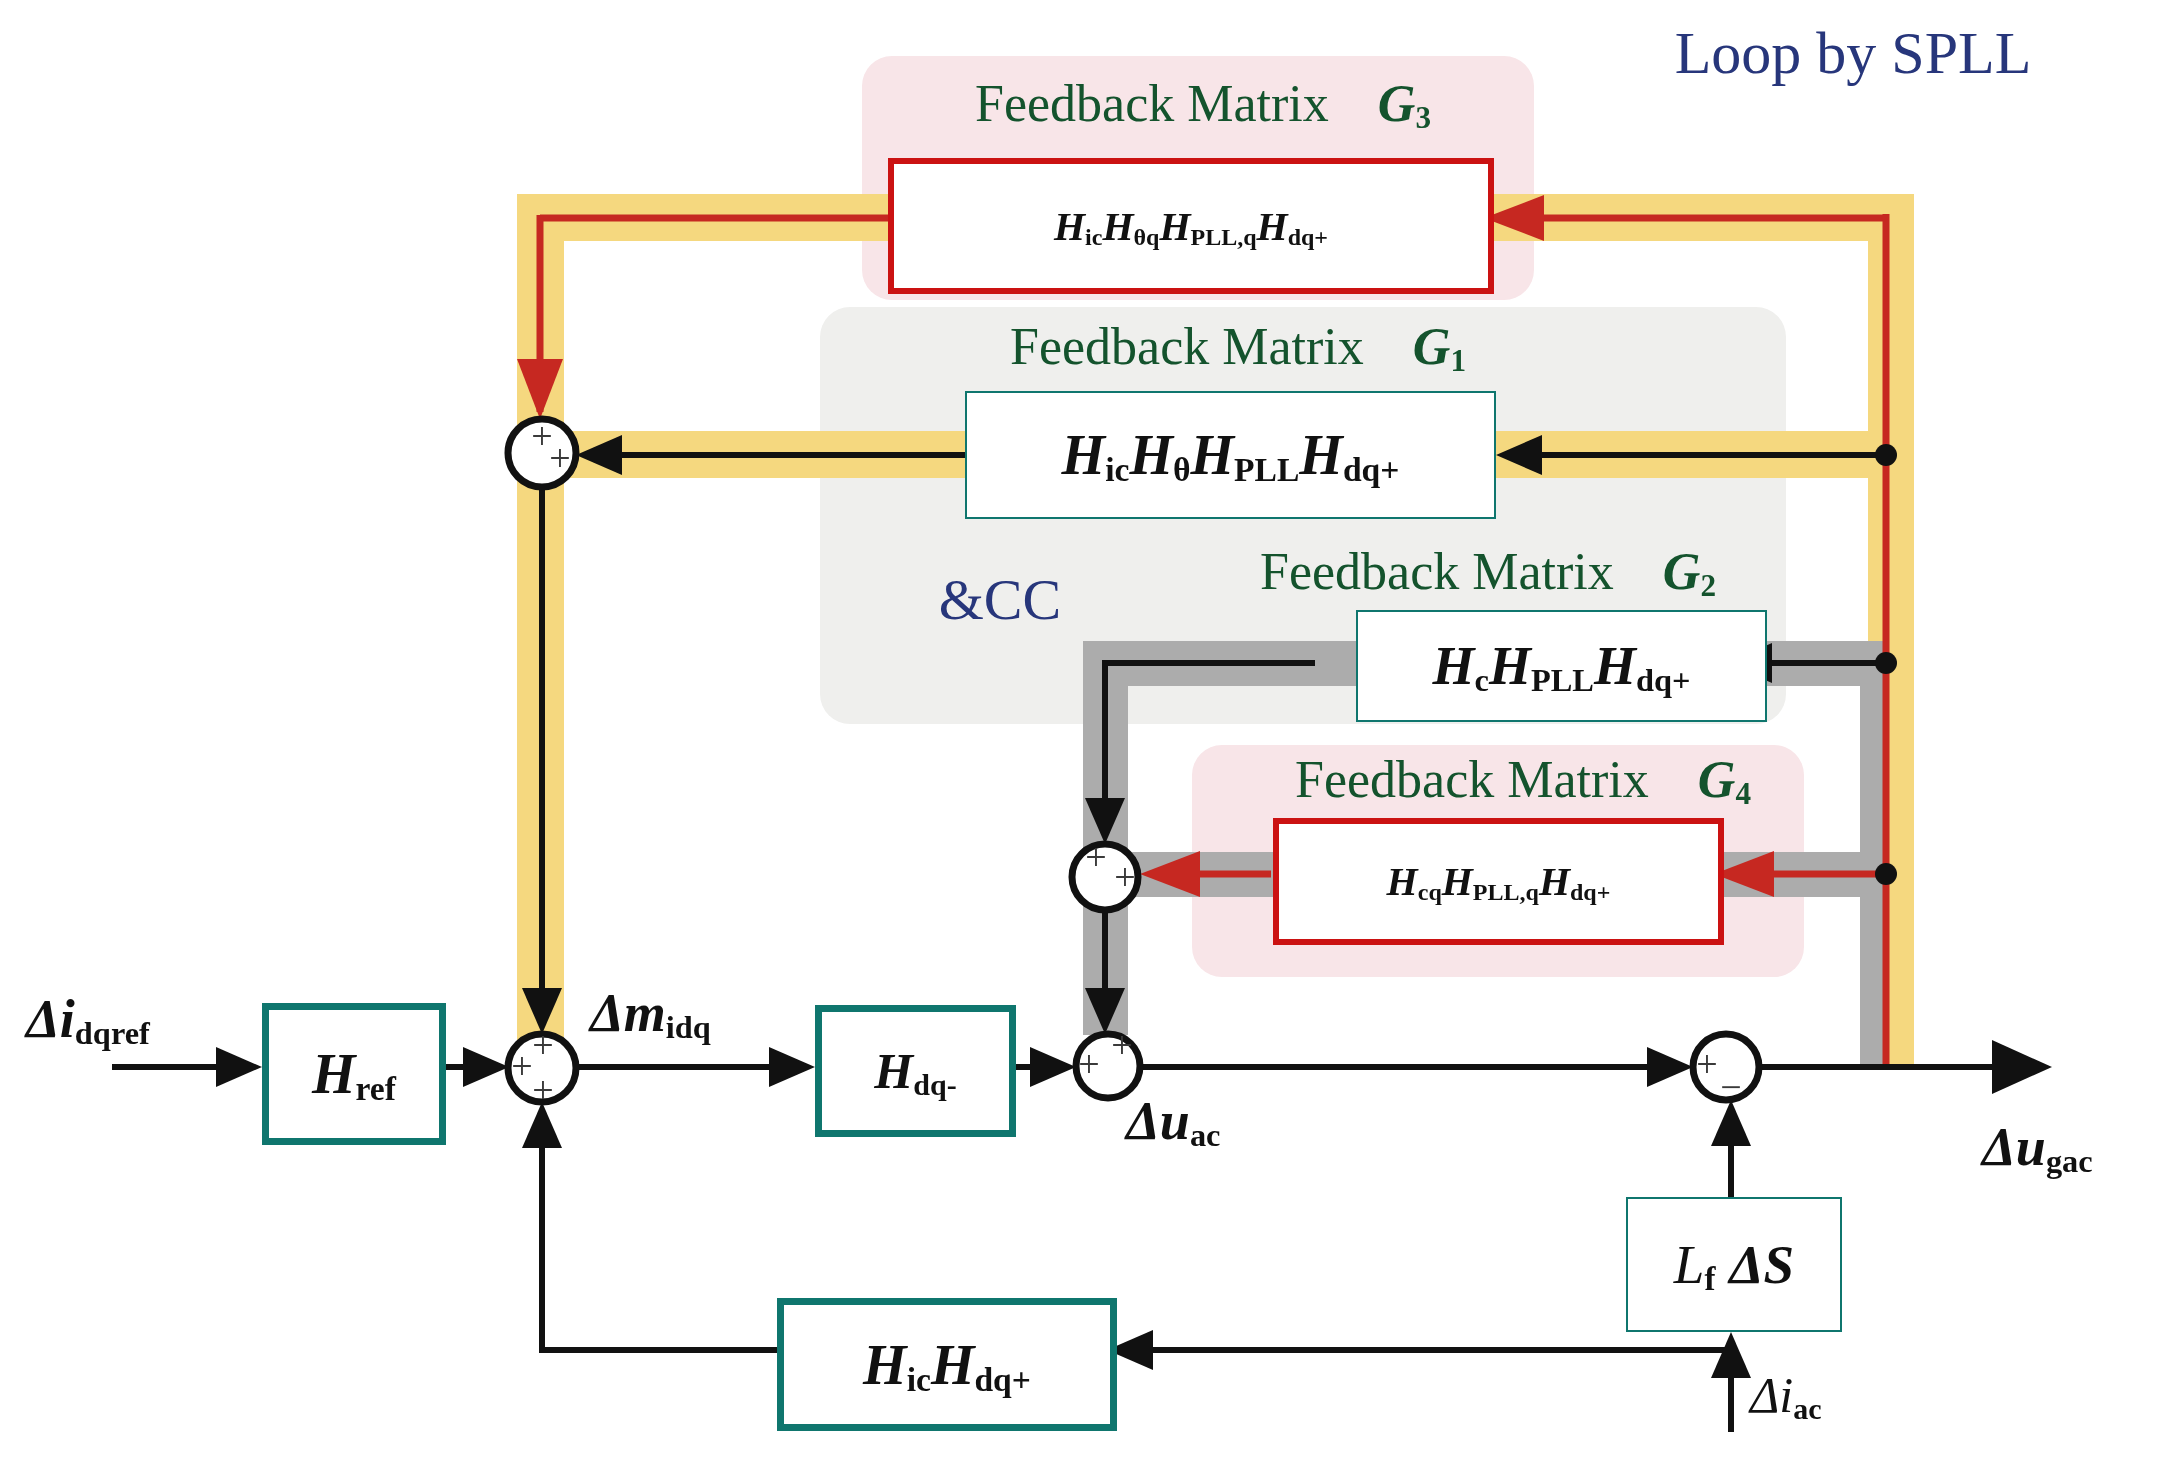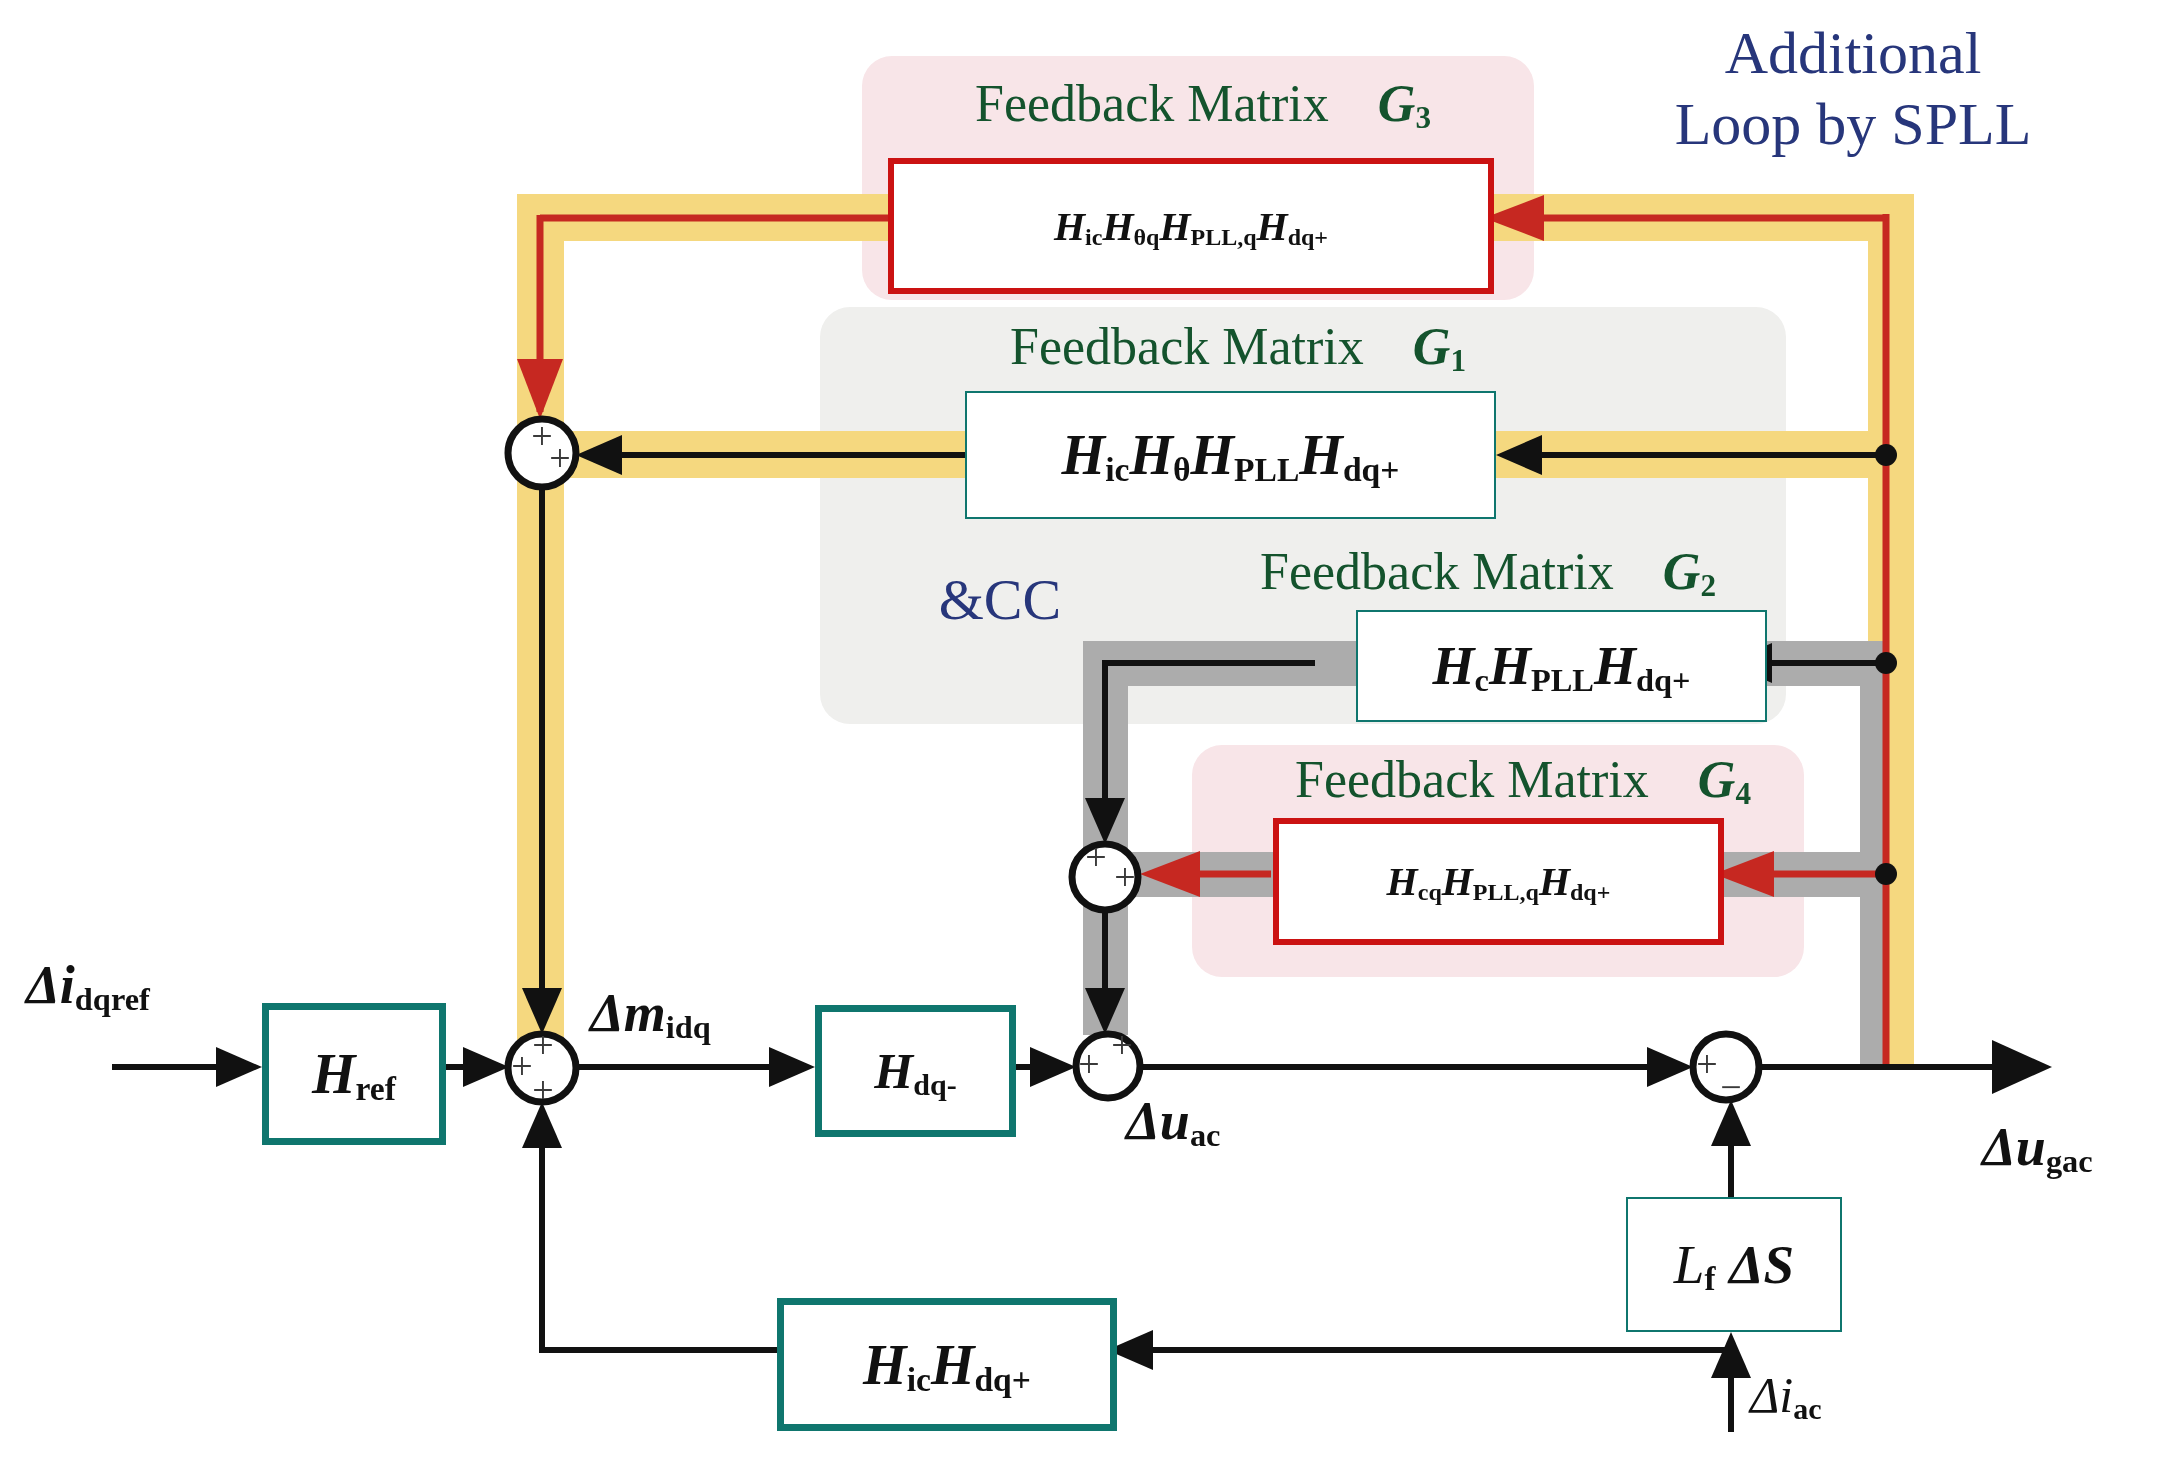--- a/index.html
+++ b/index.html
@@ -161,28 +161,27 @@
   <div class="fbtitle" style="left:880px;top:74px;width:610px;">
        <span><span class="tb rm">Feedback Matrix </span><span class="tb">G<span class="ts">3</span></span></span></div>
   <div class="fbtitle" style="left:920px;top:317px;width:600px;">
        <span><span class="tb rm">Feedback Matrix </span><span class="tb">G<span class="ts">1</span></span></span></div>
   <div class="fbtitle" style="left:1170px;top:542px;width:600px;">
        <span><span class="tb rm">Feedback Matrix </span><span class="tb">G<span class="ts">2</span></span></span></div>
   <div class="fbtitle" style="left:1200px;top:750px;width:610px;">
        <span><span class="tb rm">Feedback Matrix </span><span class="tb">G<span class="ts">4</span></span></span></div>
 
   <div class="navy" style="left:1540px;top:18px;width:626px;">
-    <div>Additional</div>
     <div>Loop by SPLL</div>
   </div>
   <div class="navy" style="left:820px;top:566px;width:360px;font-size:58px;">
     <div>&amp;CC</div>
   </div>
 
-  <div class="sig" style="left:26px;top:954px;">
+  <div class="sig" style="left:26px;top:988px;">
        <span><span class="tb">Δi<span class="ts">dqref</span></span></span></div>
   <div class="sig" style="left:590px;top:982px;">
        <span><span class="tb">Δm<span class="ts">idq</span></span></span></div>
   <div class="sig" style="left:1126px;top:1090px;">
        <span><span class="tb">Δu<span class="ts">ac</span></span></span></div>
   <div class="sig" style="left:1982px;top:1116px;">
        <span><span class="tb">Δu<span class="ts">gac</span></span></span></div>
   <div class="sig" style="left:1750px;top:1366px;font-size:50px;">
        <span><span class="tb plain">Δi<span class="ts">ac</span></span></span></div>
 

